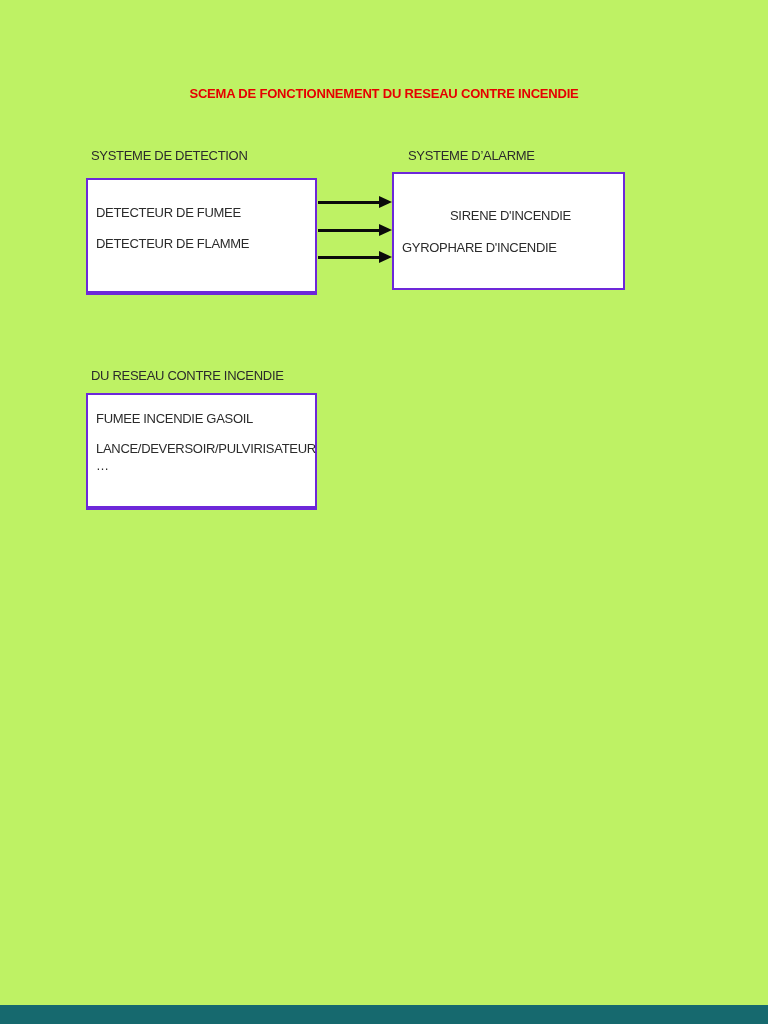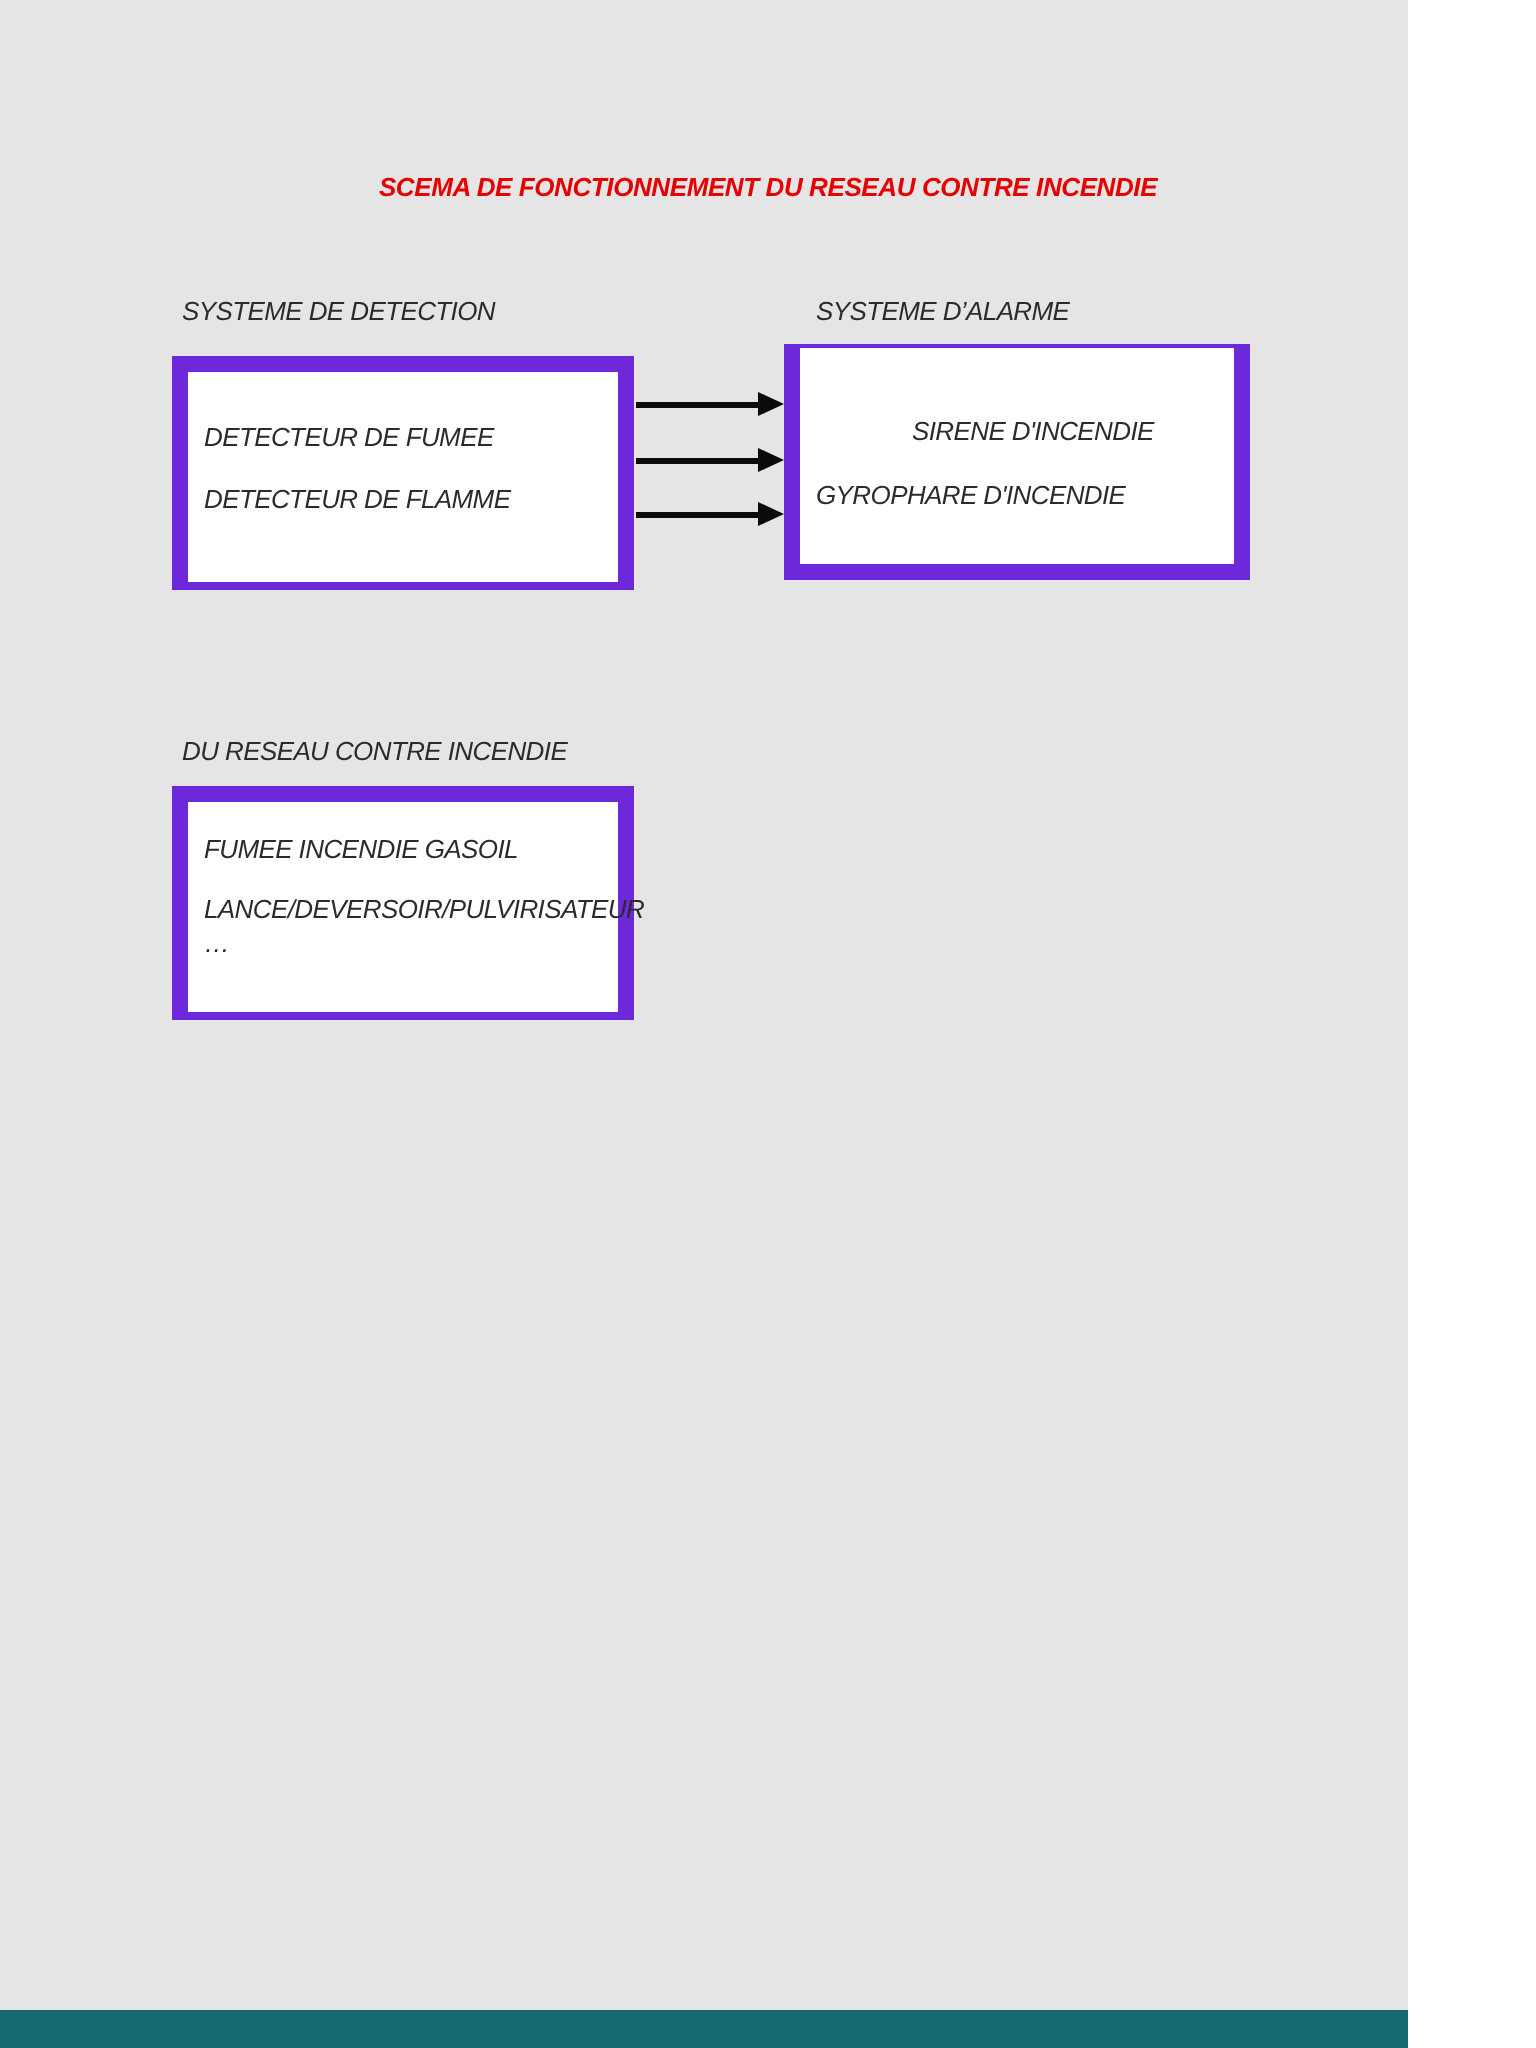--- a/index.html
+++ b/index.html
@@ -2,27 +2,26 @@
 <html><head>
 <meta charset="utf-8">
 <style>
   html, body {
     margin: 0;
     padding: 0;
     background: #ffffff;
   }
   .page {
     position: relative;
-    width: 704px;
+    width: 768px;
     height: 1024px;
-    background: #e5e5e5;
+    background: #bef264;
     overflow: hidden;
     font-family: "Liberation Sans", "DejaVu Sans", sans-serif;
     color: #2b2b2b;
-    font-style: italic;
   }
   .title {
     position: absolute;
     top: 86px;
     left: 0;
     width: 768px;
     text-align: center;
     font-size: 13px;
     font-weight: bold;
     letter-spacing: -0.2px;
@@ -33,21 +32,21 @@
     position: absolute;
     font-size: 13px;
     letter-spacing: -0.3px;
     white-space: nowrap;
   }
   .label-detection { top: 148px; left: 91px; }
   .label-alarm    { top: 148px; left: 408px; }
   .dbox {
     position: absolute;
     background: #ffffff;
-    border: 8px solid #6d28d9;
+    border: 2px solid #6d28d9;
     box-sizing: border-box;
   }
   .box-detection {
     left: 86px; top: 178px;
     width: 231px; height: 117px;
     border-bottom-width: 4px;
   }
   .box-alarm {
     left: 392px; top: 172px;
     width: 233px; height: 118px;

